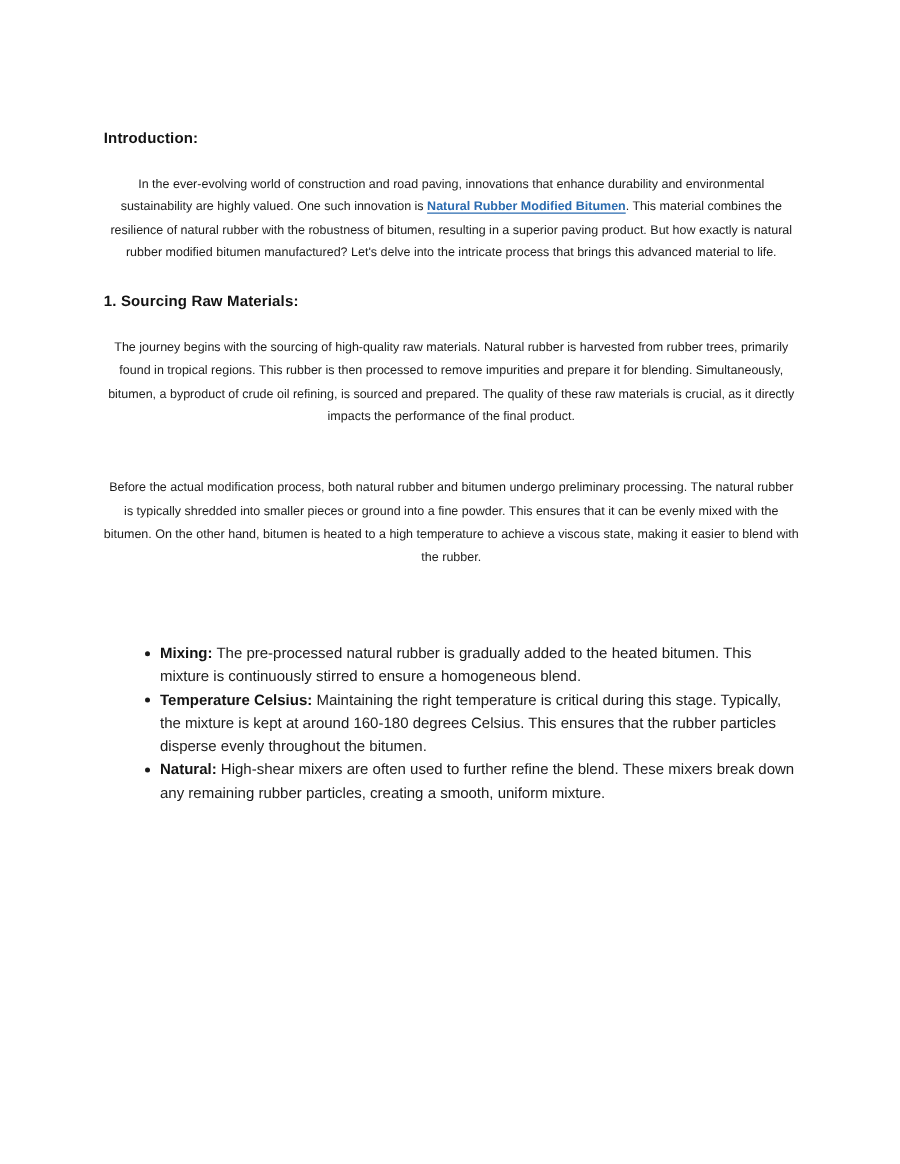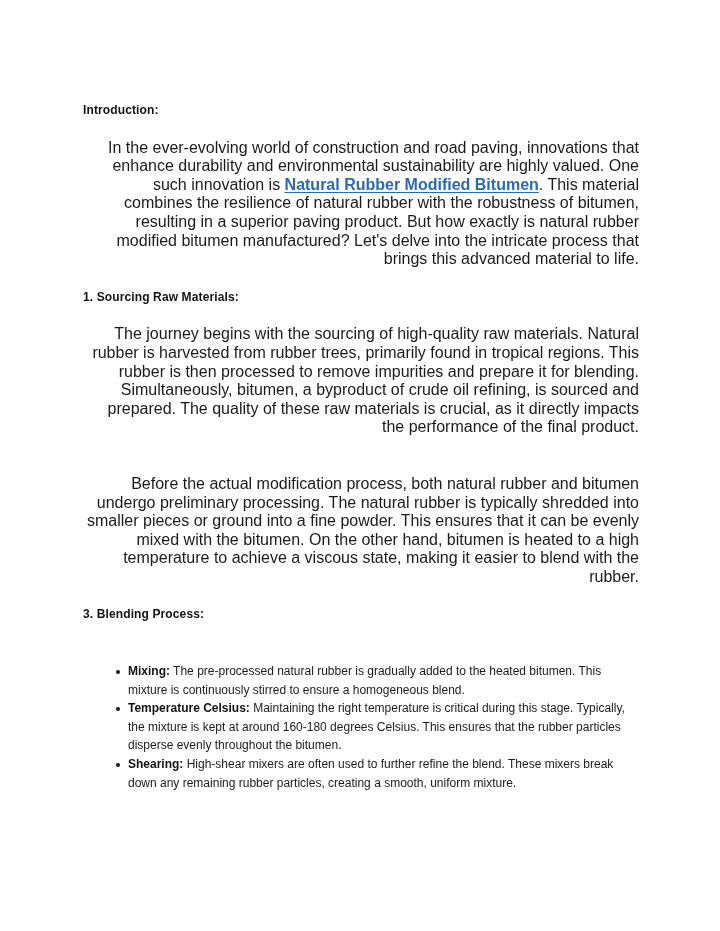--- a/index.html
+++ b/index.html
@@ -30,26 +30,26 @@
   }
   .heading {
     font-size: 12px;
     font-weight: bold;
     line-height: 18.6px;
     color: #131313;
     letter-spacing: 0.01em;
     margin: 0;
   }
   .para {
-    font-size: 16px;
+    font-size: 10px;
     font-weight: normal;
     line-height: 18.6px;
     color: #1b1b1b;
     margin: 0;
-    text-align: right;
+    text-align: center;
   }
   .gap-after-heading { height: 19px; }
   .gap-after-para { height: 19px; }
   .gap-before-list { height: 19px; }
 
   .link {
     color: #2a6bb0;
     font-weight: bold;
     text-decoration: underline;
     text-underline-offset: 2px;
@@ -96,33 +96,32 @@
 
     <div class="heading">1. Sourcing Raw Materials:</div>
     <div class="gap-after-heading"></div>
     <p class="para">The journey begins with the sourcing of high-quality raw materials. Natural rubber is harvested from rubber trees, primarily found in tropical regions. This rubber is then processed to remove impurities and prepare it for blending. Simultaneously, bitumen, a byproduct of crude oil refining, is sourced and prepared. The quality of these raw materials is crucial, as it directly impacts the performance of the final product.</p>
     <div class="gap-after-para"></div>
 
     <div class="gap-after-heading"></div>
     <p class="para">Before the actual modification process, both natural rubber and bitumen undergo preliminary processing. The natural rubber is typically shredded into smaller pieces or ground into a fine powder. This ensures that it can be evenly mixed with the bitumen. On the other hand, bitumen is heated to a high temperature to achieve a viscous state, making it easier to blend with the rubber.</p>
     <div class="gap-after-para"></div>
 
-    <div class="heading">3. Blending Process:</div>
     <div class="gap-after-heading"></div>
     <div class="gap-before-list"></div>
 
     <ul class="bullets">
       <li>
         <span class="dot"></span>
         <span class="term">Mixing:</span><span> The pre-processed natural rubber is gradually added to the heated bitumen. This mixture is continuously stirred to ensure a homogeneous blend.</span>
       </li>
       <li>
         <span class="dot"></span>
         <span class="term">Temperature Celsius:</span><span> Maintaining the right temperature is critical during this stage. Typically, the mixture is kept at around 160-180 degrees Celsius. This ensures that the rubber particles disperse evenly throughout the bitumen.</span>
       </li>
       <li>
         <span class="dot"></span>
-        <span class="term">Shearing:</span><span> High-shear mixers are often used to further refine the blend. These mixers break down any remaining rubber particles, creating a smooth, uniform mixture.</span>
+        <span class="term">Natural:</span><span> High-shear mixers are often used to further refine the blend. These mixers break down any remaining rubber particles, creating a smooth, uniform mixture.</span>
       </li>
     </ul>
 
   </div>
 </div>
 
 </body></html>

